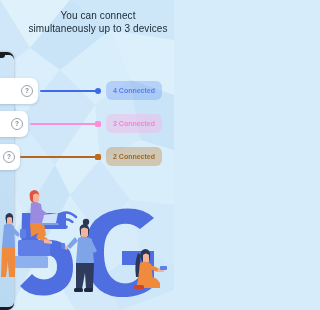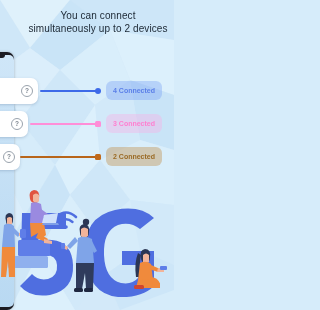--- a/index.html
+++ b/index.html
@@ -119,21 +119,21 @@
     <polygon points="40,250 70,195 95,230 60,285" fill="#d9eefb"></polygon>
     <polygon points="0,260 25,215 40,250 10,310 0,310" fill="#cfe7f8"></polygon>
     <polygon points="105,275 140,250 174,265 174,310 120,310" fill="#cde6f8"></polygon>
     <polygon points="60,285 95,230 105,275 75,310" fill="#d2e9f9"></polygon>
     <polygon points="10,310 40,250 60,285 75,310" fill="#dcf0fc"></polygon>
     <polygon points="120,310 174,310 174,290" fill="#d6ecfa"></polygon>
   </svg>
 
   <div class="header">
     <span class="header-line">You can connect</span>
-    <span class="header-line">simultaneously up to 2 devices</span>
+    <span class="header-line">simultaneously up to 3 devices</span>
   </div>
 
   <div class="phone-frame">
     <div class="phone-screen"></div>
     <div class="phone-notch"></div>
   </div>
 
   <div class="rows">
 
     <div class="row r1">

